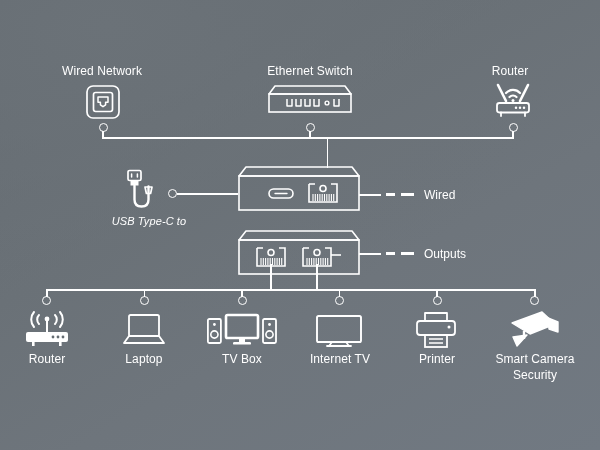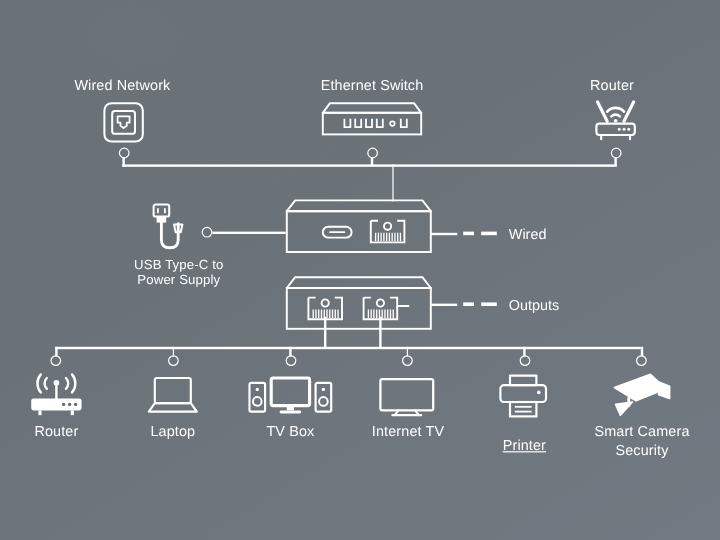--- a/index.html
+++ b/index.html
@@ -133,22 +133,21 @@
   <div class="icon" style="left:120px;top:169px;">
     <svg width="52" height="48" viewBox="0 0 52 48">
       <rect x="8" y="1.5" width="13" height="10" rx="1.6" ry="1.6" fill="none" stroke="#fff" stroke-width="1.7"></rect>
       <line x1="11.6" y1="5" x2="11.6" y2="8" stroke="#fff" stroke-width="1.5" stroke-linecap="round"></line>
       <line x1="17.4" y1="5" x2="17.4" y2="8" stroke="#fff" stroke-width="1.5" stroke-linecap="round"></line>
       <rect x="10.5" y="11.5" width="8" height="5" fill="#fff"></rect>
       <path d="M14.5 16.5 v14 q0 7 7 7 q7 0 7 -7 v-13" fill="none" stroke="#fff" stroke-width="2.4" stroke-linecap="round"></path>
       <path d="M25 18 h7 l-1.4 6.5 h-4.2 z" fill="none" stroke="#fff" stroke-width="1.7" stroke-linejoin="round"></path>
     </svg>
   </div>
-  <div class="lbl sm" style="left:97px;top:215px;width:104px;">USB Type-C to</div>
-  <div class="lbl sm" style="left:97px;top:228px;width:104px;">Power Supply</div>
+  <div class="lbl sm" style="left:97px;top:215px;width:104px;font-style:italic;">USB Type-C to</div>
 
   <div class="ring" style="left:168px;top:189px;"></div>
   <div class="line h" style="left:177px;top:193px;width:61px;"></div>
 
   <div class="box" style="left:233px;top:229px;">
     <svg width="132" height="48" viewBox="0 0 132 48">
       <path d="M6 11 L13 2 L119 2 L126 11 Z" fill="none" stroke="#fff" stroke-width="1.6" stroke-linejoin="round"></path>
       <rect x="6" y="11" width="120" height="34" fill="none" stroke="#fff" stroke-width="1.6"></rect>
 
       <g fill="none" stroke="#fff" stroke-width="1.6">
@@ -285,18 +284,18 @@
   </div>
 
   <div class="lbl" style="left:6px;top:352px;width:82px;">Router</div>
 
   <div class="lbl" style="left:103px;top:352px;width:82px;">Laptop</div>
 
   <div class="lbl" style="left:201px;top:352px;width:82px;">TV Box</div>
 
   <div class="lbl" style="left:293px;top:352px;width:94px;">Internet TV</div>
 
-  <div class="lbl" style="left:396px;top:364px;width:82px;text-decoration:underline;">Printer</div>
+  <div class="lbl" style="left:396px;top:352px;width:82px;">Printer</div>
 
   <div class="lbl" style="left:481px;top:368px;width:108px;">Security</div>
   <div class="lbl" style="left:481px;top:352px;width:108px;">Smart Camera</div>
 
 </div>
 
 </body></html>

